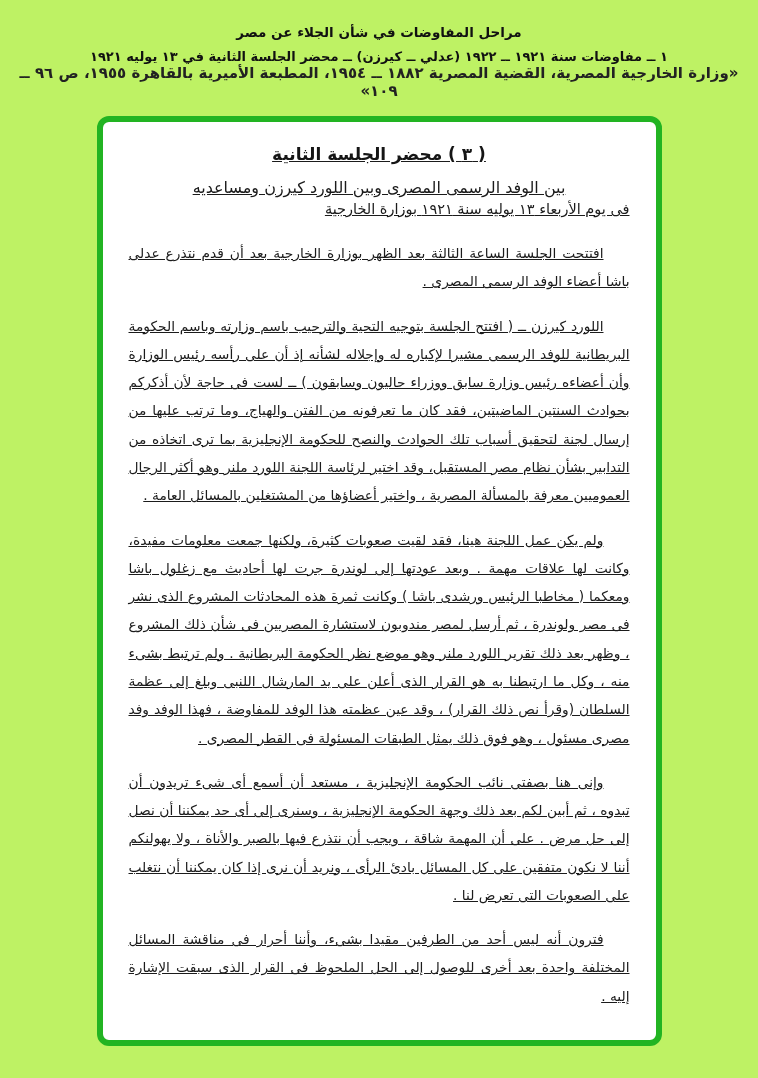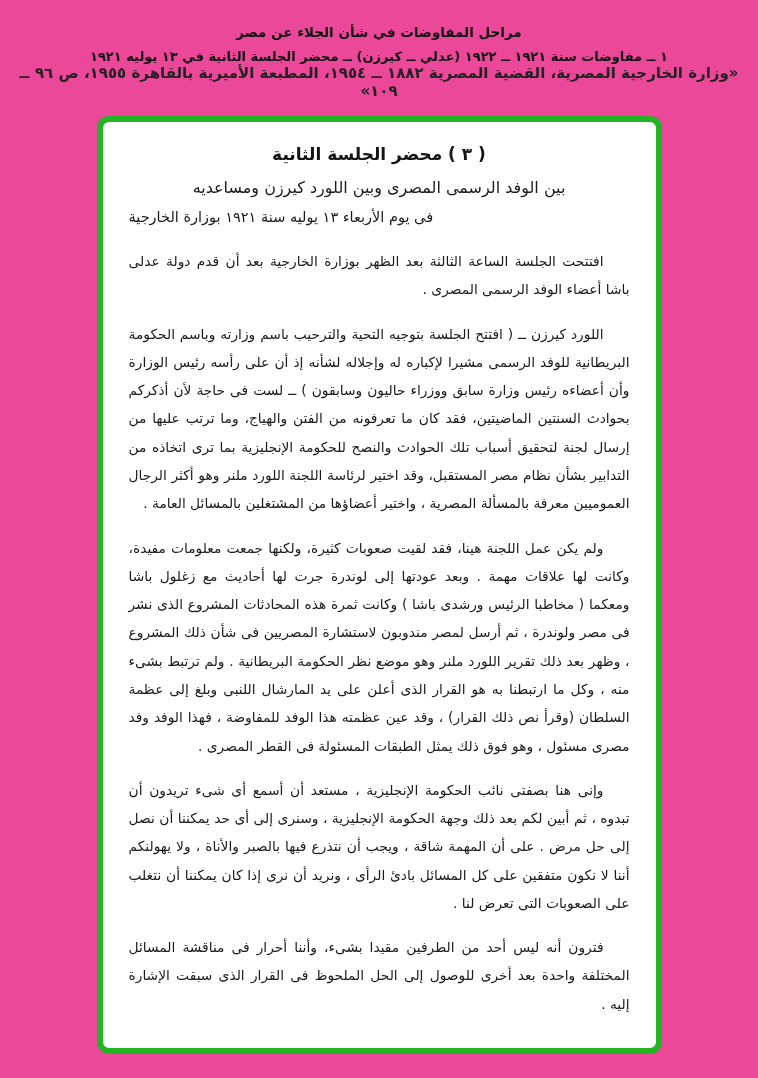--- a/index.html
+++ b/index.html
@@ -11,21 +11,21 @@
   body {
     font-family: "DejaVu Sans", sans-serif;
     color: #1b1b1b;
     height: 1078px;
     position: relative;
     overflow: hidden;
   }
   .page {
     width: 758px;
     height: 1078px;
-    background: #ec4899;
+    background: #bef264;
     box-sizing: border-box;
   }
   
   .top-header {
     padding-top: 24px;
     text-align: center;
   }
   .hdr-line1 {
     font-size: 13.5px;
     font-weight: bold;
@@ -46,38 +46,39 @@
   
   .doc-frame {
     margin: 16px auto 0 auto;
     width: 565px;
     box-sizing: border-box;
     border: 6px solid #22b422;
     border-radius: 12px;
     padding: 16px 26px 30px 26px;
     background: #ffffff;
     min-height: 860px;
+    text-decoration: underline;
   }
   .doc-title {
     text-align: center;
     font-size: 17px;
     font-weight: bold;
     margin-top: 6px;
     color: #151515;
   }
   .doc-subtitle {
     text-align: center;
     font-size: 16px;
     margin-top: 14px;
     color: #1b1b1b;
   }
   .doc-subtitle2 {
-    text-align: left;
+    text-align: right;
     font-size: 14.5px;
-    margin-top: 12px;
+    margin-top: 4px;
     color: #1b1b1b;
   }
   .doc-body {
     margin-top: 22px;
   }
   .doc-body p {
     font-size: 13.8px;
     line-height: 2.05;
     text-align: justify;
     text-indent: 26px;
@@ -98,21 +99,21 @@
     <div class="hdr-line2">١ ــ مفاوضات سنة ١٩٢١ ــ ١٩٢٢ (عدلي ــ كيرزن) ــ محضر الجلسة الثانية في ١٣ يوليه ١٩٢١</div>
     <div class="hdr-line3">«وزارة الخارجية المصرية، القضية المصرية ١٨٨٢ ــ ١٩٥٤، المطبعة الأميرية بالقاهرة ١٩٥٥، ص ٩٦ ــ ١٠٩»</div>
   </div>
 
   <div class="doc-frame">
     <div class="doc-title">( ٣ ) محضر الجلسة الثانية</div>
     <div class="doc-subtitle">بين الوفد الرسمى المصرى وبين اللورد كيرزن ومساعديه</div>
     <div class="doc-subtitle2">فى يوم الأربعاء ١٣ يوليه سنة ١٩٢١ بوزارة الخارجية</div>
 
     <div class="doc-body">
-      <p>افتتحت الجلسة الساعة الثالثة بعد الظهر بوزارة الخارجية بعد أن قدم دولة عدلى باشا أعضاء الوفد الرسمى المصرى .</p>
+      <p>افتتحت الجلسة الساعة الثالثة بعد الظهر بوزارة الخارجية بعد أن قدم نتذرع عدلى باشا أعضاء الوفد الرسمى المصرى .</p>
       <p>اللورد كيرزن ــ ( افتتح الجلسة بتوجيه التحية والترحيب باسم وزارته وباسم الحكومة البريطانية للوفد الرسمى مشيرا لإكباره له وإجلاله لشأنه إذ أن على رأسه رئيس الوزارة وأن أعضاءه رئيس وزارة سابق ووزراء حاليون وسابقون ) ــ لست فى حاجة لأن أذكركم بحوادث السنتين الماضيتين، فقد كان ما تعرفونه من الفتن والهياج، وما ترتب عليها من إرسال لجنة لتحقيق أسباب تلك الحوادث والنصح للحكومة الإنجليزية بما ترى اتخاذه من التدابير بشأن نظام مصر المستقبل، وقد اختير لرئاسة اللجنة اللورد ملنر وهو أكثر الرجال العموميين معرفة بالمسألة المصرية ، واختير أعضاؤها من المشتغلين بالمسائل العامة .</p>
       <p>ولم يكن عمل اللجنة هينا، فقد لقيت صعوبات كثيرة، ولكنها جمعت معلومات مفيدة، وكانت لها علاقات مهمة . وبعد عودتها إلى لوندرة جرت لها أحاديث مع زغلول باشا ومعكما ( مخاطبا الرئيس ورشدى باشا ) وكانت ثمرة هذه المحادثات المشروع الذى نشر فى مصر ولوندرة ، ثم أرسل لمصر مندوبون لاستشارة المصريين فى شأن ذلك المشروع ، وظهر بعد ذلك تقرير اللورد ملنر وهو موضع نظر الحكومة البريطانية . ولم ترتبط بشىء منه ، وكل ما ارتبطنا به هو القرار الذى أعلن على يد المارشال اللنبى وبلغ إلى عظمة السلطان (وقرأ نص ذلك القرار) ، وقد عين عظمته هذا الوفد للمفاوضة ، فهذا الوفد وفد مصرى مسئول ، وهو فوق ذلك يمثل الطبقات المسئولة فى القطر المصرى .</p>
       <p>وإنى هنا بصفتى نائب الحكومة الإنجليزية ، مستعد أن أسمع أى شىء تريدون أن تبدوه ، ثم أبين لكم بعد ذلك وجهة الحكومة الإنجليزية ، وسنرى إلى أى حد يمكننا أن نصل إلى حل مرض . على أن المهمة شاقة ، ويجب أن نتذرع فيها بالصبر والأناة ، ولا يهولنكم أننا لا نكون متفقين على كل المسائل بادئ الرأى ، ونريد أن نرى إذا كان يمكننا أن نتغلب على الصعوبات التى تعرض لنا .</p>
       <p>فترون أنه ليس أحد من الطرفين مقيدا بشىء، وأننا أحرار فى مناقشة المسائل المختلفة واحدة بعد أخرى للوصول إلى الحل الملحوظ فى القرار الذى سبقت الإشارة إليه .</p>
     </div>
   </div>
 
 </div>
 
 </body></html>

